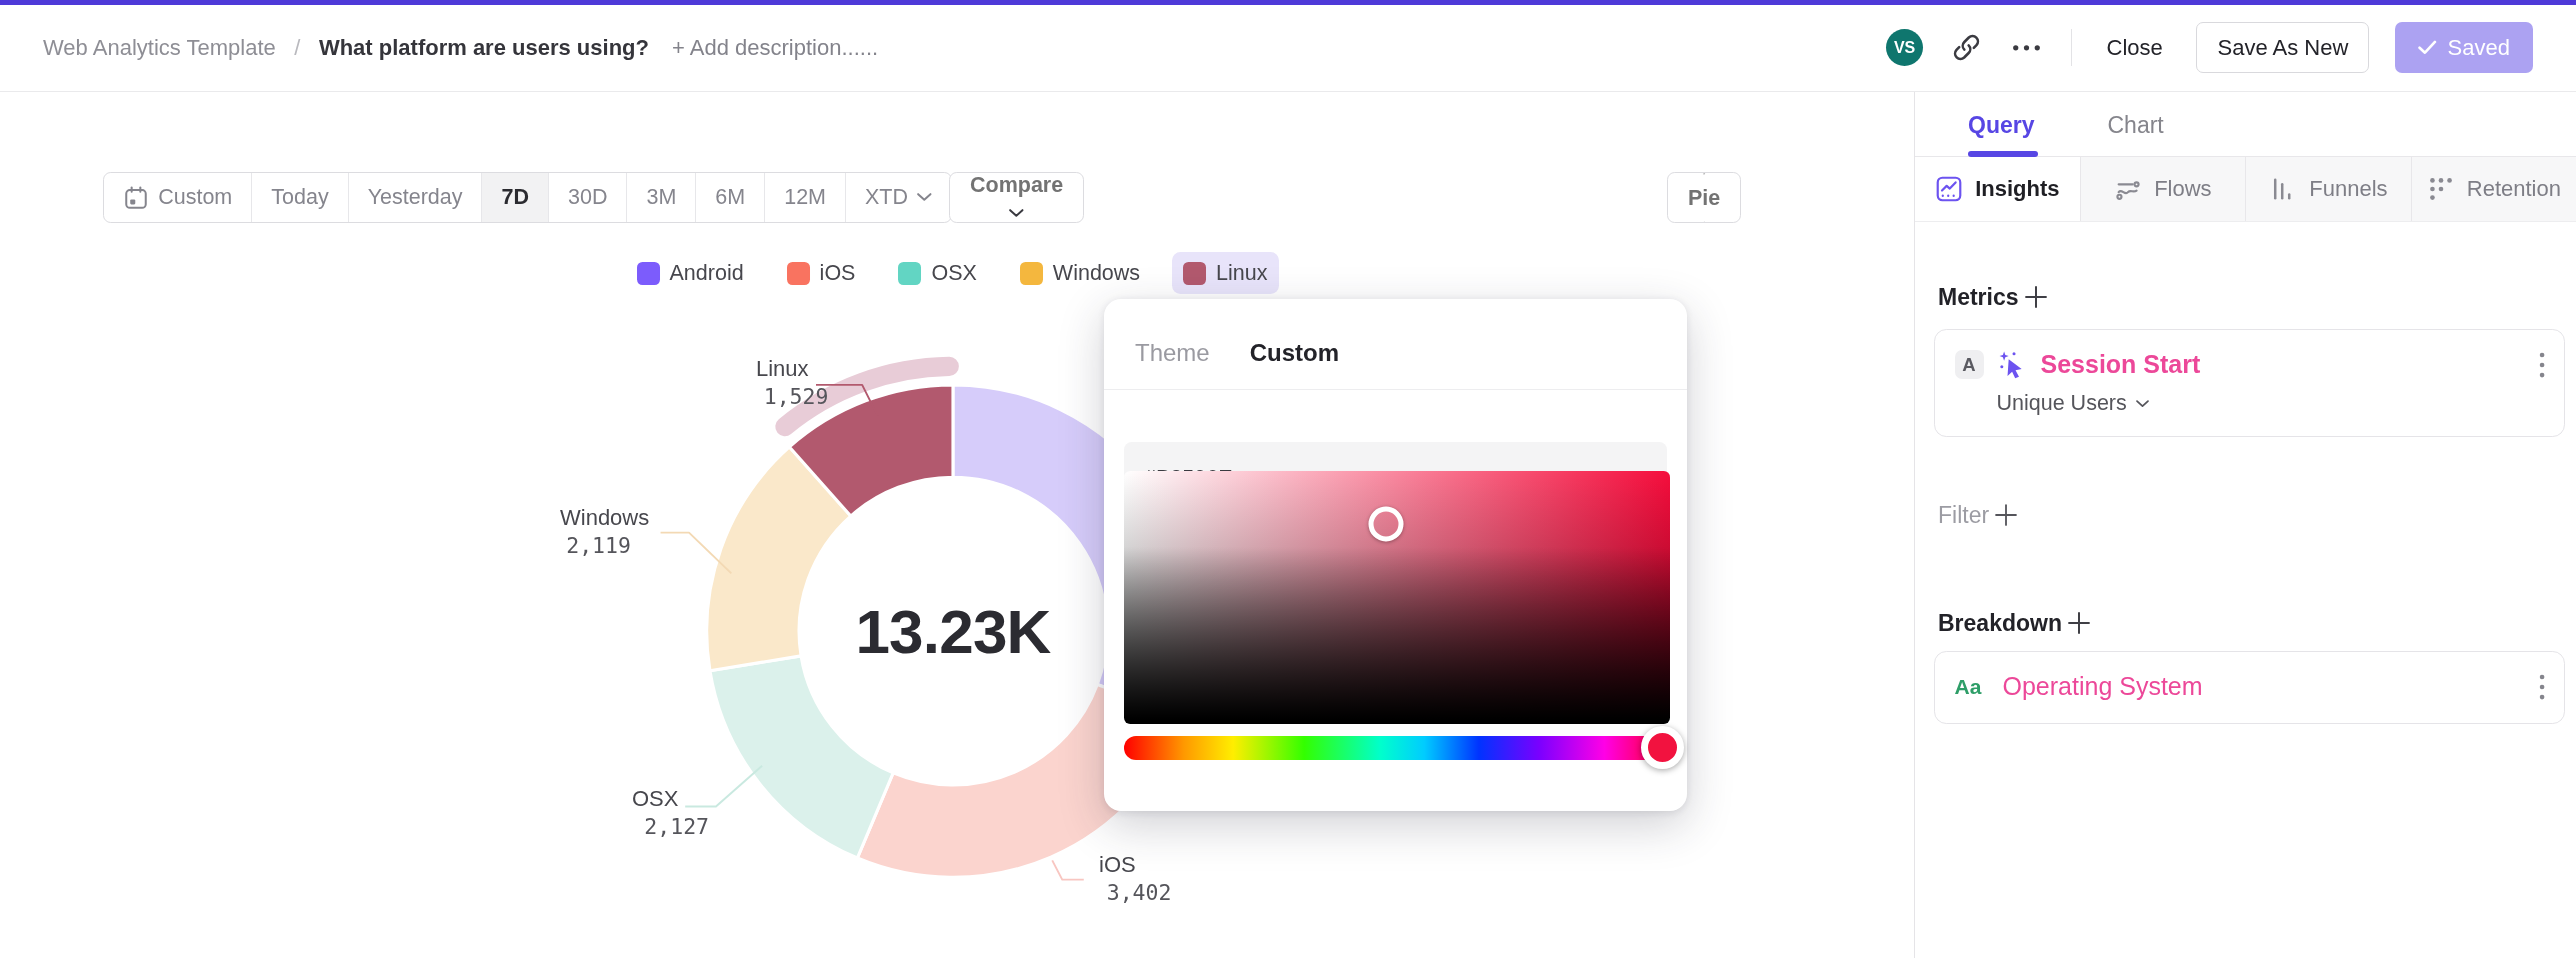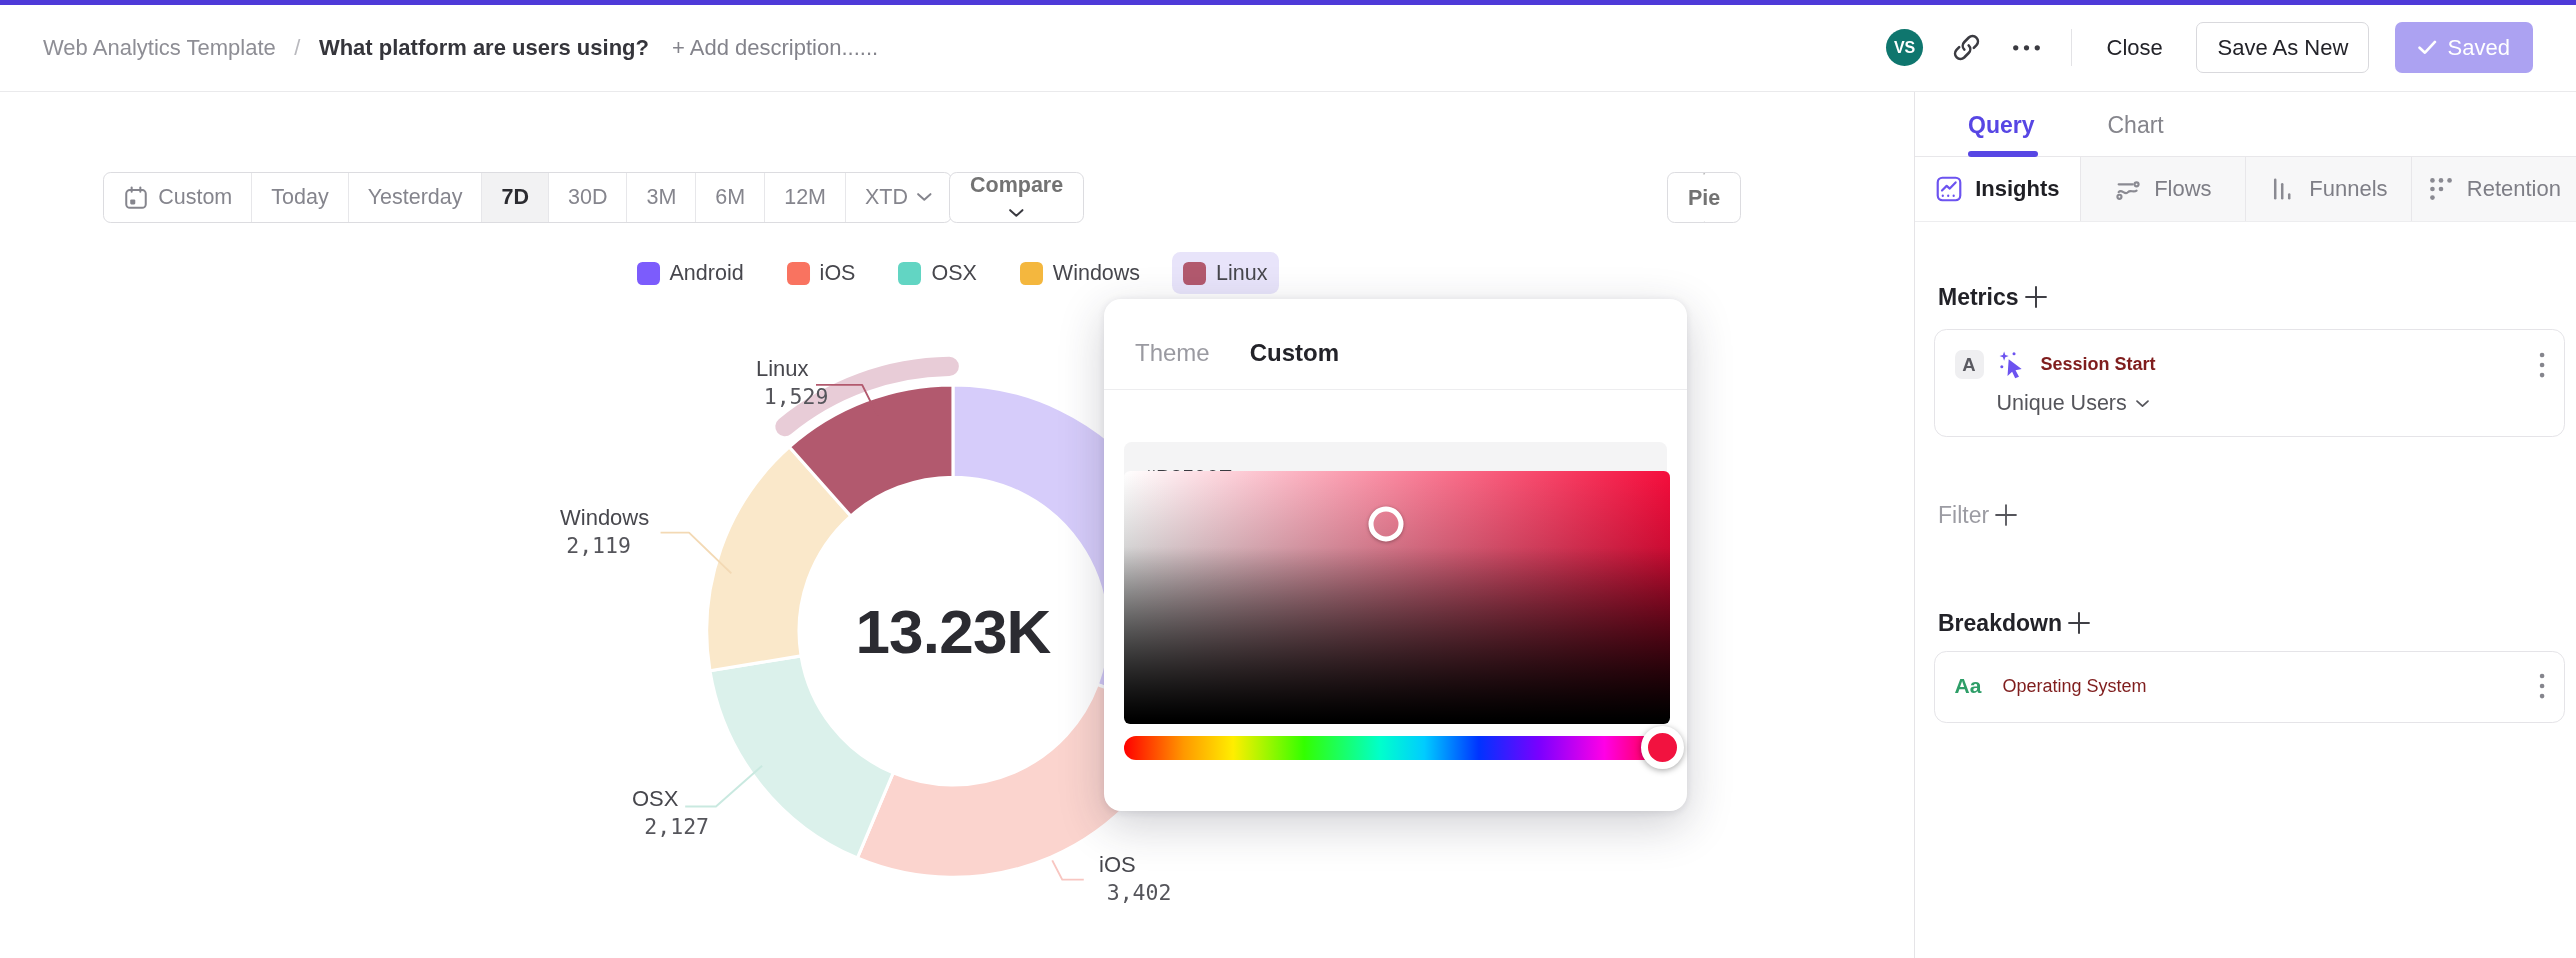--- a/index.html
+++ b/index.html
@@ -150,21 +150,21 @@
   .pcard {
     position:absolute; left:18.5px; width:631px; background:#fff;
     border:0.8px solid #E5E4E8; border-radius:12.3px;
   }
   .pcard-row { display:flex; align-items:center; gap:14px; padding:20px 18.5px 0 20px; }
   .badge-a {
     width:29px; height:29px; border-radius:7px; background:#EFEFF1; color:#5A5A61;
     font-size:18.5px; font-weight:bold; display:flex; align-items:center; justify-content:center;
   }
   .badge-aa { font-size:21px; font-weight:bold; color:#2E9E68; width:34px; }
-  .pcard-label { font-size:18px; font-weight:bold; color:#7f1d1d; flex:1; cursor:pointer; }
+  .pcard-label { font-size:25px; font-weight:bold; color:#ec4899; flex:1; cursor:pointer; }
   .pcard-label.w500 { font-weight:500; }
   .kebab { margin-left:auto; cursor:pointer; display:flex; align-items:center; }
   .agg-row {
     display:flex; align-items:center; gap:9.2px; margin:12.3px 0 20px 62px;
     font-size:21.5px; color:#55555B; cursor:pointer; width:fit-content;
   }
   svg { display:block; }
 </style>
 </head>
 <body>

